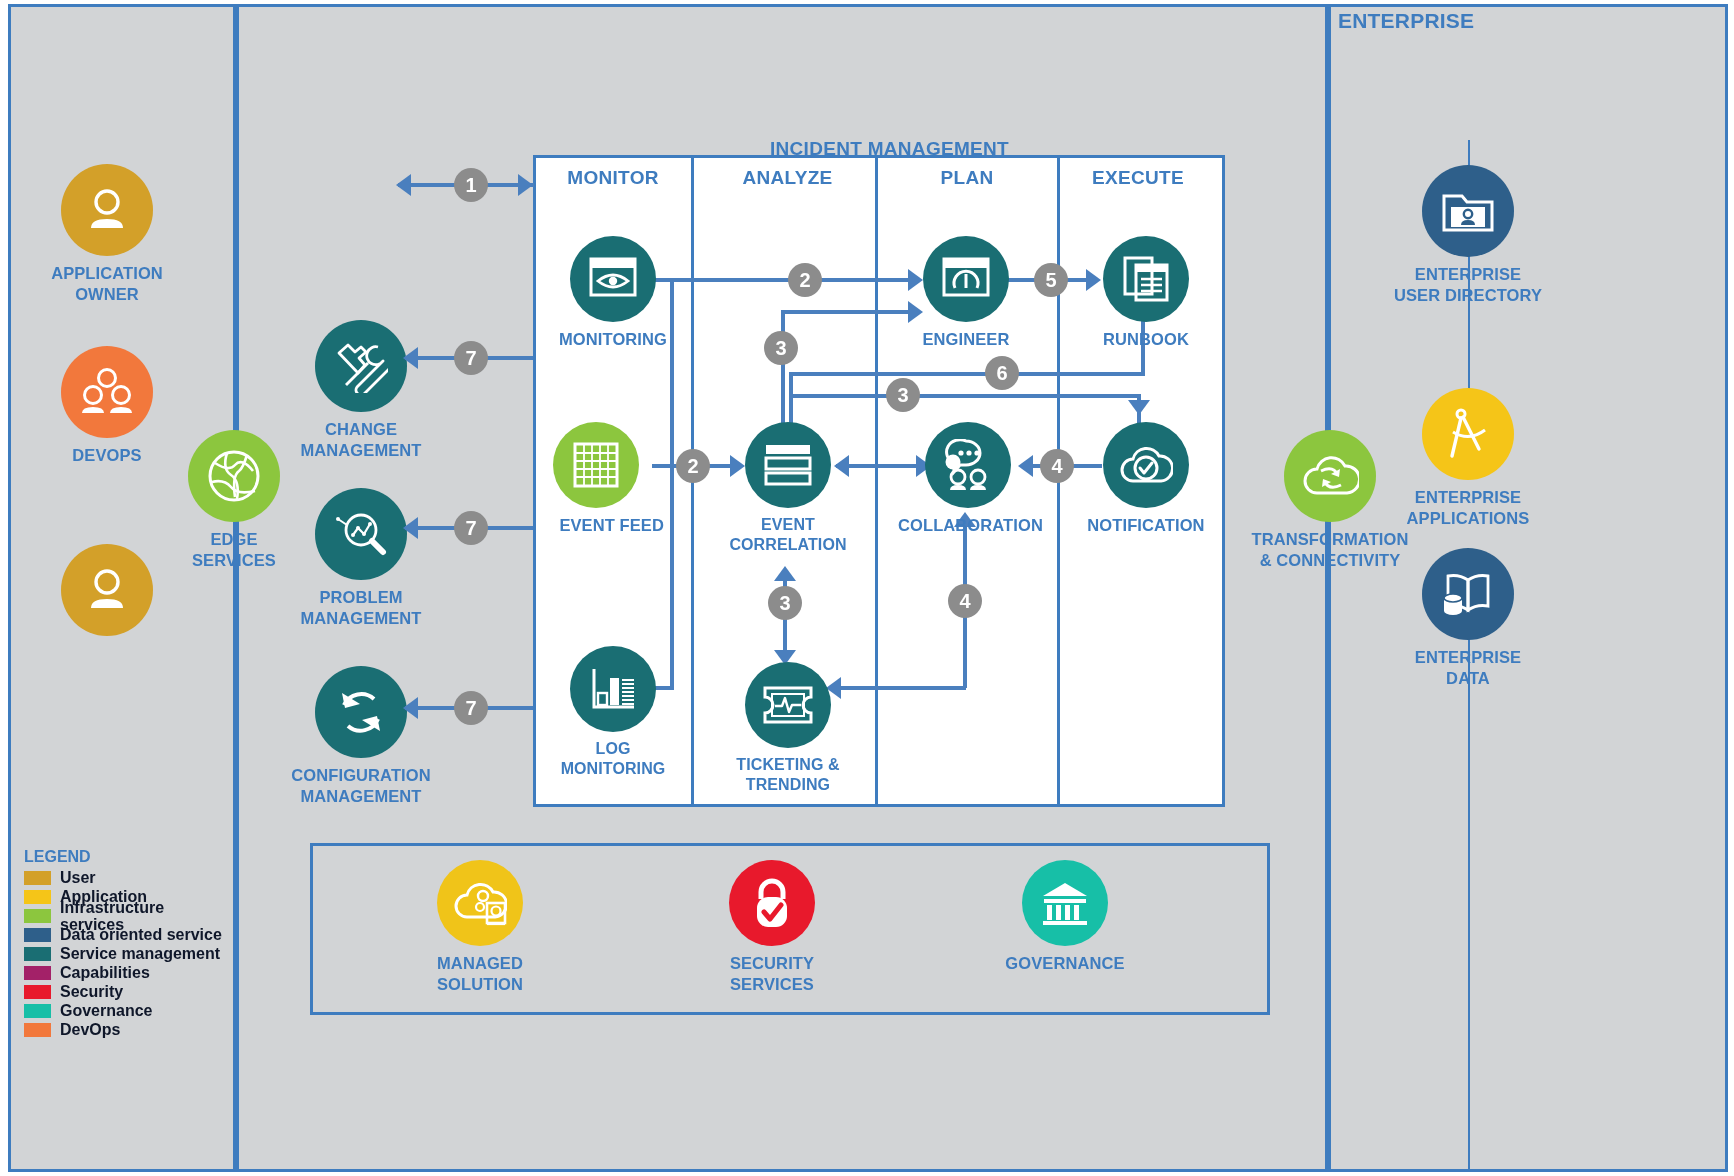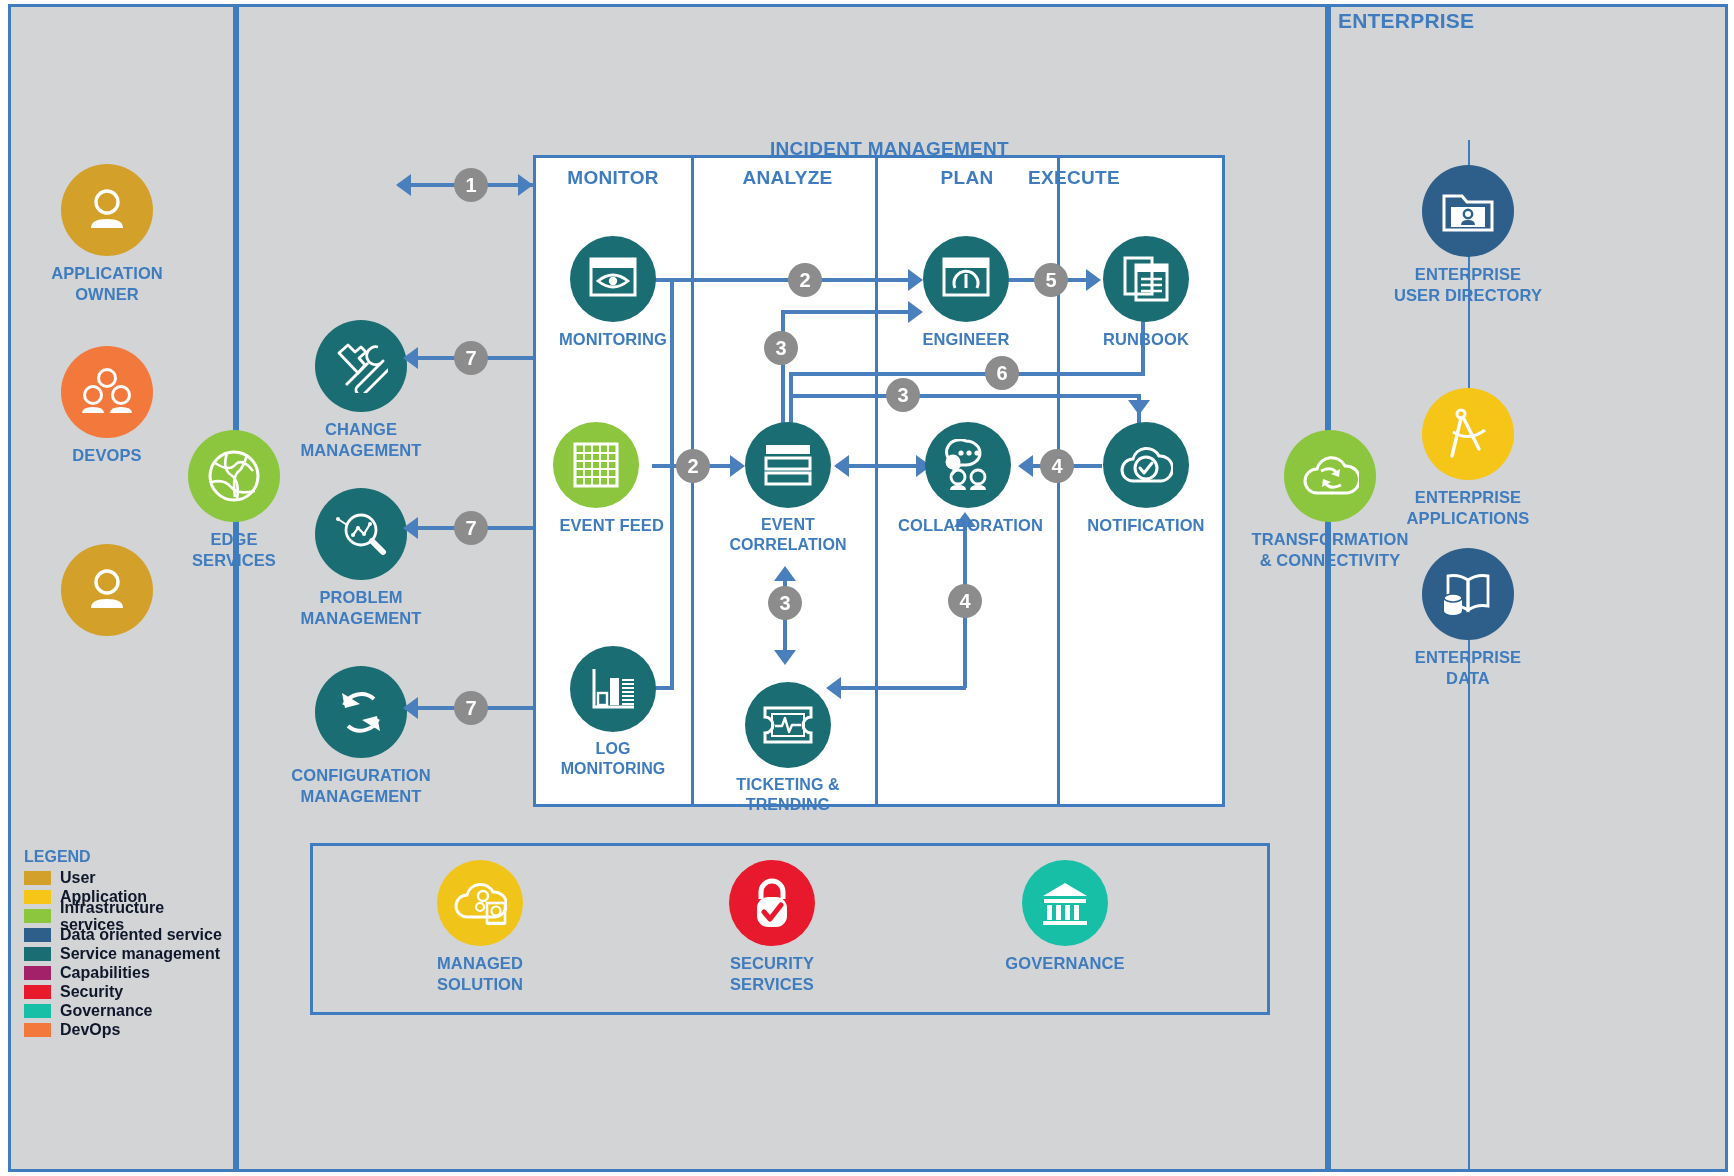--- a/index.html
+++ b/index.html
@@ -152,21 +152,21 @@
 
   <div class="im-title" style="left:770px;top:130px;margin-top:8px;">INCIDENT MANAGEMENT</div>
   <div class="im-panel" style="left:533px;top:155px;width:692px;height:652px;"></div>
   <div class="im-col-div" style="left:691px;top:155px;height:652px;"></div>
   <div class="im-col-div" style="left:875px;top:155px;height:652px;"></div>
   <div class="im-col-div" style="left:1057px;top:155px;height:652px;"></div>
 
   <div class="im-col-head" style="left:536px;top:167px;width:154px;">MONITOR</div>
   <div class="im-col-head" style="left:694px;top:167px;width:187px;">ANALYZE</div>
   <div class="im-col-head" style="left:878px;top:167px;width:178px;">PLAN</div>
-  <div class="im-col-head" style="left:996px;top:167px;width:156px;">EXECUTE</div>
+  <div class="im-col-head" style="left:1060px;top:167px;width:156px;">EXECUTE</div>
 
   <div class="conn h" style="left:398px;top:183px;width:136px;"></div>
   <div class="arw l" style="left:396px;top:174px;"></div>
   <div class="arw r" style="left:518px;top:174px;"></div>
   <div class="badge" style="left:454px;top:168px;">1</div>
 
   <div class="conn h" style="left:650px;top:278px;width:266px;"></div>
   <div class="arw r" style="left:908px;top:269px;"></div>
   <div class="badge" style="left:788px;top:263px;">2</div>
 
@@ -267,21 +267,21 @@
       <svg width="48" height="44" viewBox="0 0 48 44">
         <rect x="2" y="2" width="44" height="9" fill="#fff"></rect>
         <rect x="2" y="15" width="44" height="11" fill="none" stroke="#fff" stroke-width="3"></rect>
         <rect x="2" y="30" width="44" height="11" fill="none" stroke="#fff" stroke-width="3"></rect>
       </svg>
     </div>
     <div class="nlabel sm">EVENT
 CORRELATION</div>
   </div>
 
-  <div class="node" style="left:720px;top:682px;width:136px;">
+  <div class="node" style="left:720px;top:662px;width:136px;">
     <div class="disc" style="width:86px;height:86px;background:#1a6e73;">
       <svg width="52" height="40" viewBox="0 0 52 40">
         <path d="M3 3 h46 v9 a8 8 0 0 0 0 16 v9 h-46 v-9 a8 8 0 0 0 0 -16 z" fill="none" stroke="#fff" stroke-width="3"></path>
         <rect x="10" y="9" width="32" height="22" fill="none" stroke="#fff" stroke-width="2"></rect>
         <path d="M13 21 h7 l3 -8 l4 14 l3 -7 h9" fill="none" stroke="#fff" stroke-width="2.4" stroke-linejoin="round"></path>
       </svg>
     </div>
     <div class="nlabel sm">TICKETING &amp;
 TRENDING</div>
   </div>

